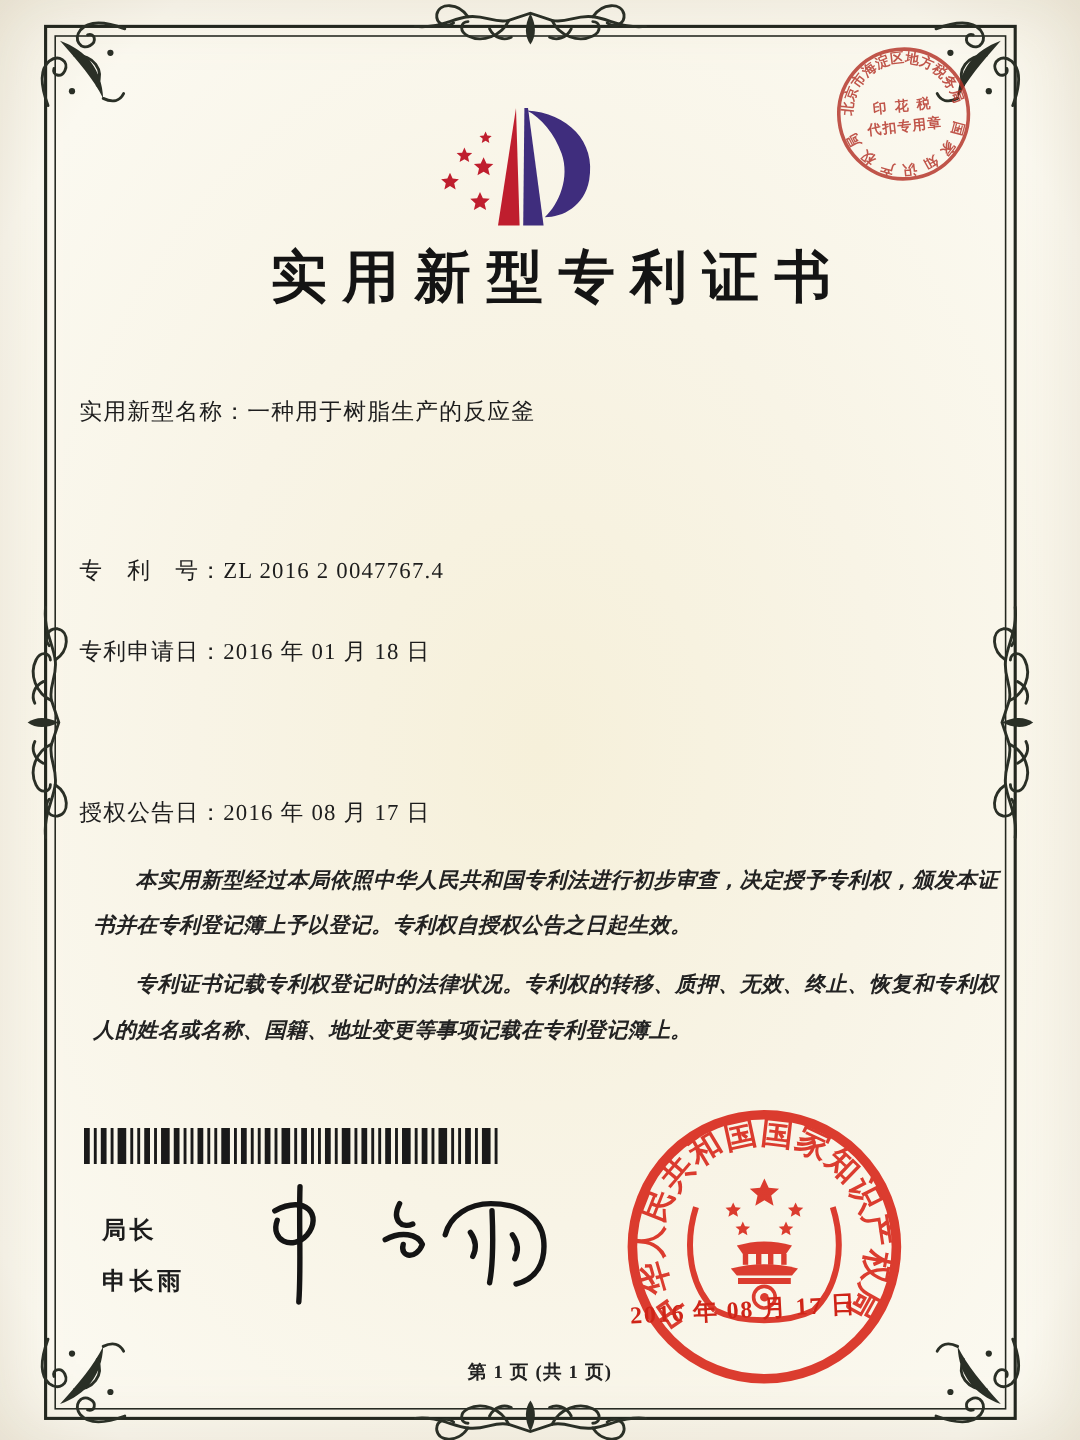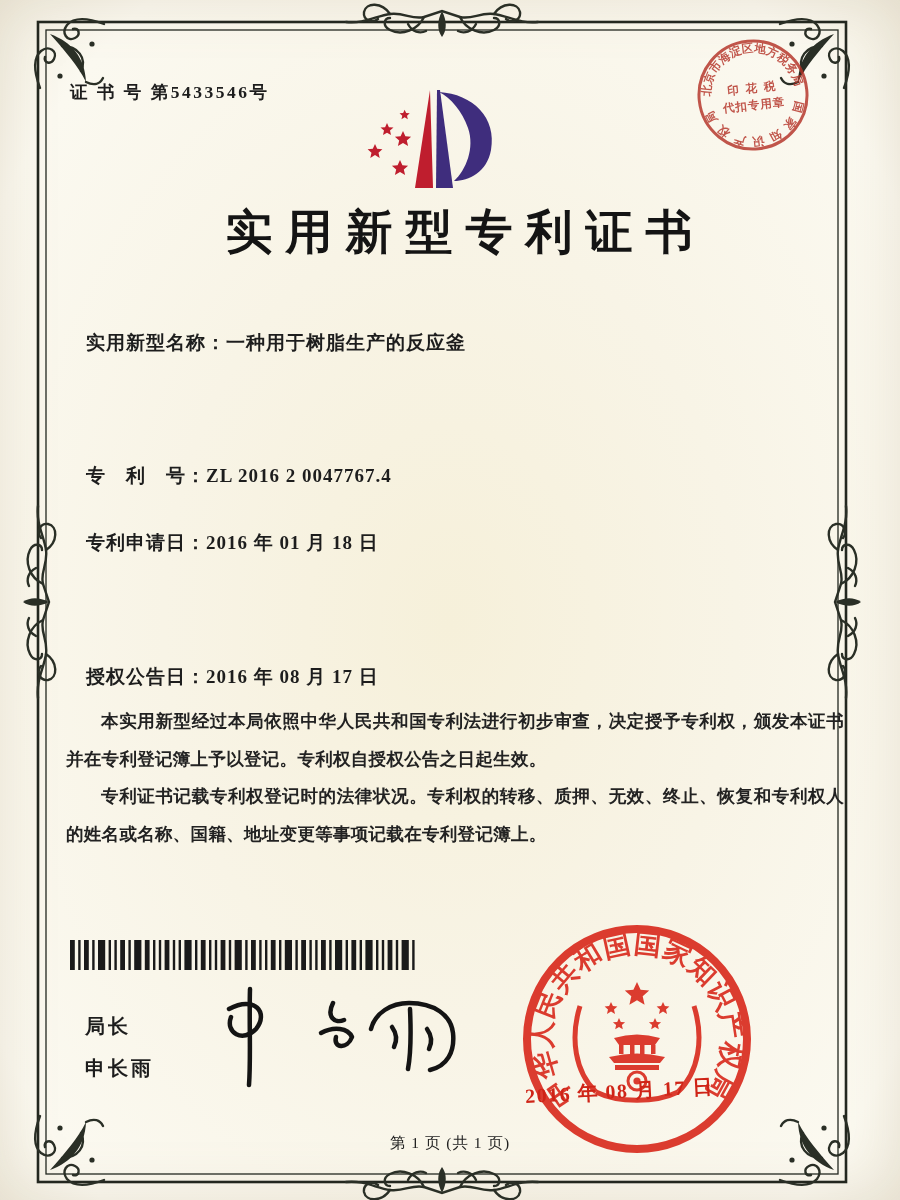--- a/index.html
+++ b/index.html
@@ -9,32 +9,32 @@
     box-shadow:inset 0 0 60px rgba(150,130,90,.18);
     font-family:"Liberation Serif","DejaVu Serif",serif;color:#1d1d1d;
   }
   svg{display:block}
   .frame{position:absolute;left:0;top:0;}
   .cert-no{position:absolute;left:70px;top:80px;font-weight:bold;font-size:17.5px;letter-spacing:2.5px;white-space:nowrap;}
   .logo{position:absolute;left:360px;top:84px;}
   .tax-stamp{position:absolute;left:694px;top:36px;opacity:.82;transform:rotate(-6deg);}
   .title{position:absolute;left:0;right:0;top:202px;margin:0;text-align:center;
     font-weight:bold;font-size:47px;line-height:1.3;letter-spacing:13px;text-indent:13px;color:#141414;padding-left:18px;}
-  .field{position:absolute;left:86px;font-weight:bold;font-size:19px;letter-spacing:1px;white-space:nowrap;color:#1d1d1d;}
+  .field{position:absolute;left:66px;font-weight:normal;font-size:19px;letter-spacing:1px;white-space:nowrap;color:#1d1d1d;}
   .f1{top:330px}.f2{top:397px}.f3{top:463px}.f4{top:530px}.f5{top:599px}.f6{top:664px}
   .body-text{position:absolute;left:66px;top:703px;width:778px;font-size:17.5px;font-weight:600;
     line-height:37.5px;letter-spacing:.3px;text-align:justify;color:#222;}
-  .body-text p{margin:0;text-indent:2em;}
+  .body-text p{margin:12px;text-indent:2em;font-style:italic;}
   .barcode{position:absolute;left:70px;top:940px;}
   .director{position:absolute;left:85px;top:1005px;font-weight:600;font-size:20px;letter-spacing:3px;line-height:42px;}
   .signature{position:absolute;left:205px;top:975px;}
   .seal{position:absolute;left:518px;top:920px;opacity:.9;}
   .seal-date{position:absolute;left:525px;top:1078px;font-weight:bold;font-size:20px;letter-spacing:1.5px;
     color:#cf2417;transform:rotate(-3deg);white-space:nowrap;}
-  .footer{position:absolute;left:0;right:0;top:1133px;text-align:center;font-weight:400;font-size:15.5px;letter-spacing:1px;color:#222;}
+  .footer{position:absolute;left:0;right:0;top:1133px;text-align:center;font-weight:700;font-size:15.5px;letter-spacing:1px;color:#222;}
   .orn{stroke:#2a2f26;fill:none;stroke-width:2.4;stroke-linecap:round;}
   .ring-text{font-family:"Liberation Serif","DejaVu Serif",serif;}
 </style>
 </head>
 <body>
 
 <div class="page">
 
   <svg class="frame" width="900" height="1200" viewBox="0 0 900 1200">
     <defs>
@@ -63,21 +63,20 @@
     <use href="#cornOrn" transform="translate(40,24)"></use>
     <use href="#cornOrn" transform="translate(844,24) scale(-1,1)"></use>
     <use href="#cornOrn" transform="translate(40,1180) scale(1,-1)"></use>
     <use href="#cornOrn" transform="translate(844,1180) scale(-1,-1)"></use>
     <use href="#midOrn" transform="translate(442,22)"></use>
     <use href="#midOrn" transform="translate(442,1182) scale(1,-1)"></use>
     <use href="#midOrn" transform="translate(38,602) rotate(90)"></use>
     <use href="#midOrn" transform="translate(846,602) rotate(-90)"></use>
   </svg>
 
-  <div class="cert-no">证 书 号 第5433546号</div>
 
   <svg class="logo" width="140" height="110" viewBox="0 0 140 110">
     <g fill="#bf1e2e">
       <path d="M45,25 l2.1,4.6 5,.5 -3.8,3.3 1.1,4.9 -4.4,-2.6 -4.4,2.6 1.1,-4.9 -3.8,-3.3 5,-.5 Z" transform="translate(0,-1) scale(0.72) translate(17,12)"></path>
       <path d="M27,39 l1.9,4.2 4.6,.4 -3.5,3 1,4.5 -4,-2.4 -4,2.4 1,-4.5 -3.5,-3 4.6,-.4 Z"></path>
       <path d="M43,47 l2.4,5.2 5.7,.5 -4.3,3.8 1.3,5.6 -5.1,-3 -5.1,3 1.3,-5.6 -4.3,-3.8 5.7,-.5 Z"></path>
       <path d="M15,60 l2.2,4.8 5.2,.5 -3.9,3.5 1.2,5.1 -4.7,-2.8 -4.7,2.8 1.2,-5.1 -3.9,-3.5 5.2,-.5 Z"></path>
       <path d="M40,76 l2.4,5.2 5.7,.5 -4.3,3.8 1.3,5.6 -5.1,-3 -5.1,3 1.3,-5.6 -4.3,-3.8 5.7,-.5 Z"></path>
       <polygon points="70,6 55,104 73,104"></polygon>
     </g>

